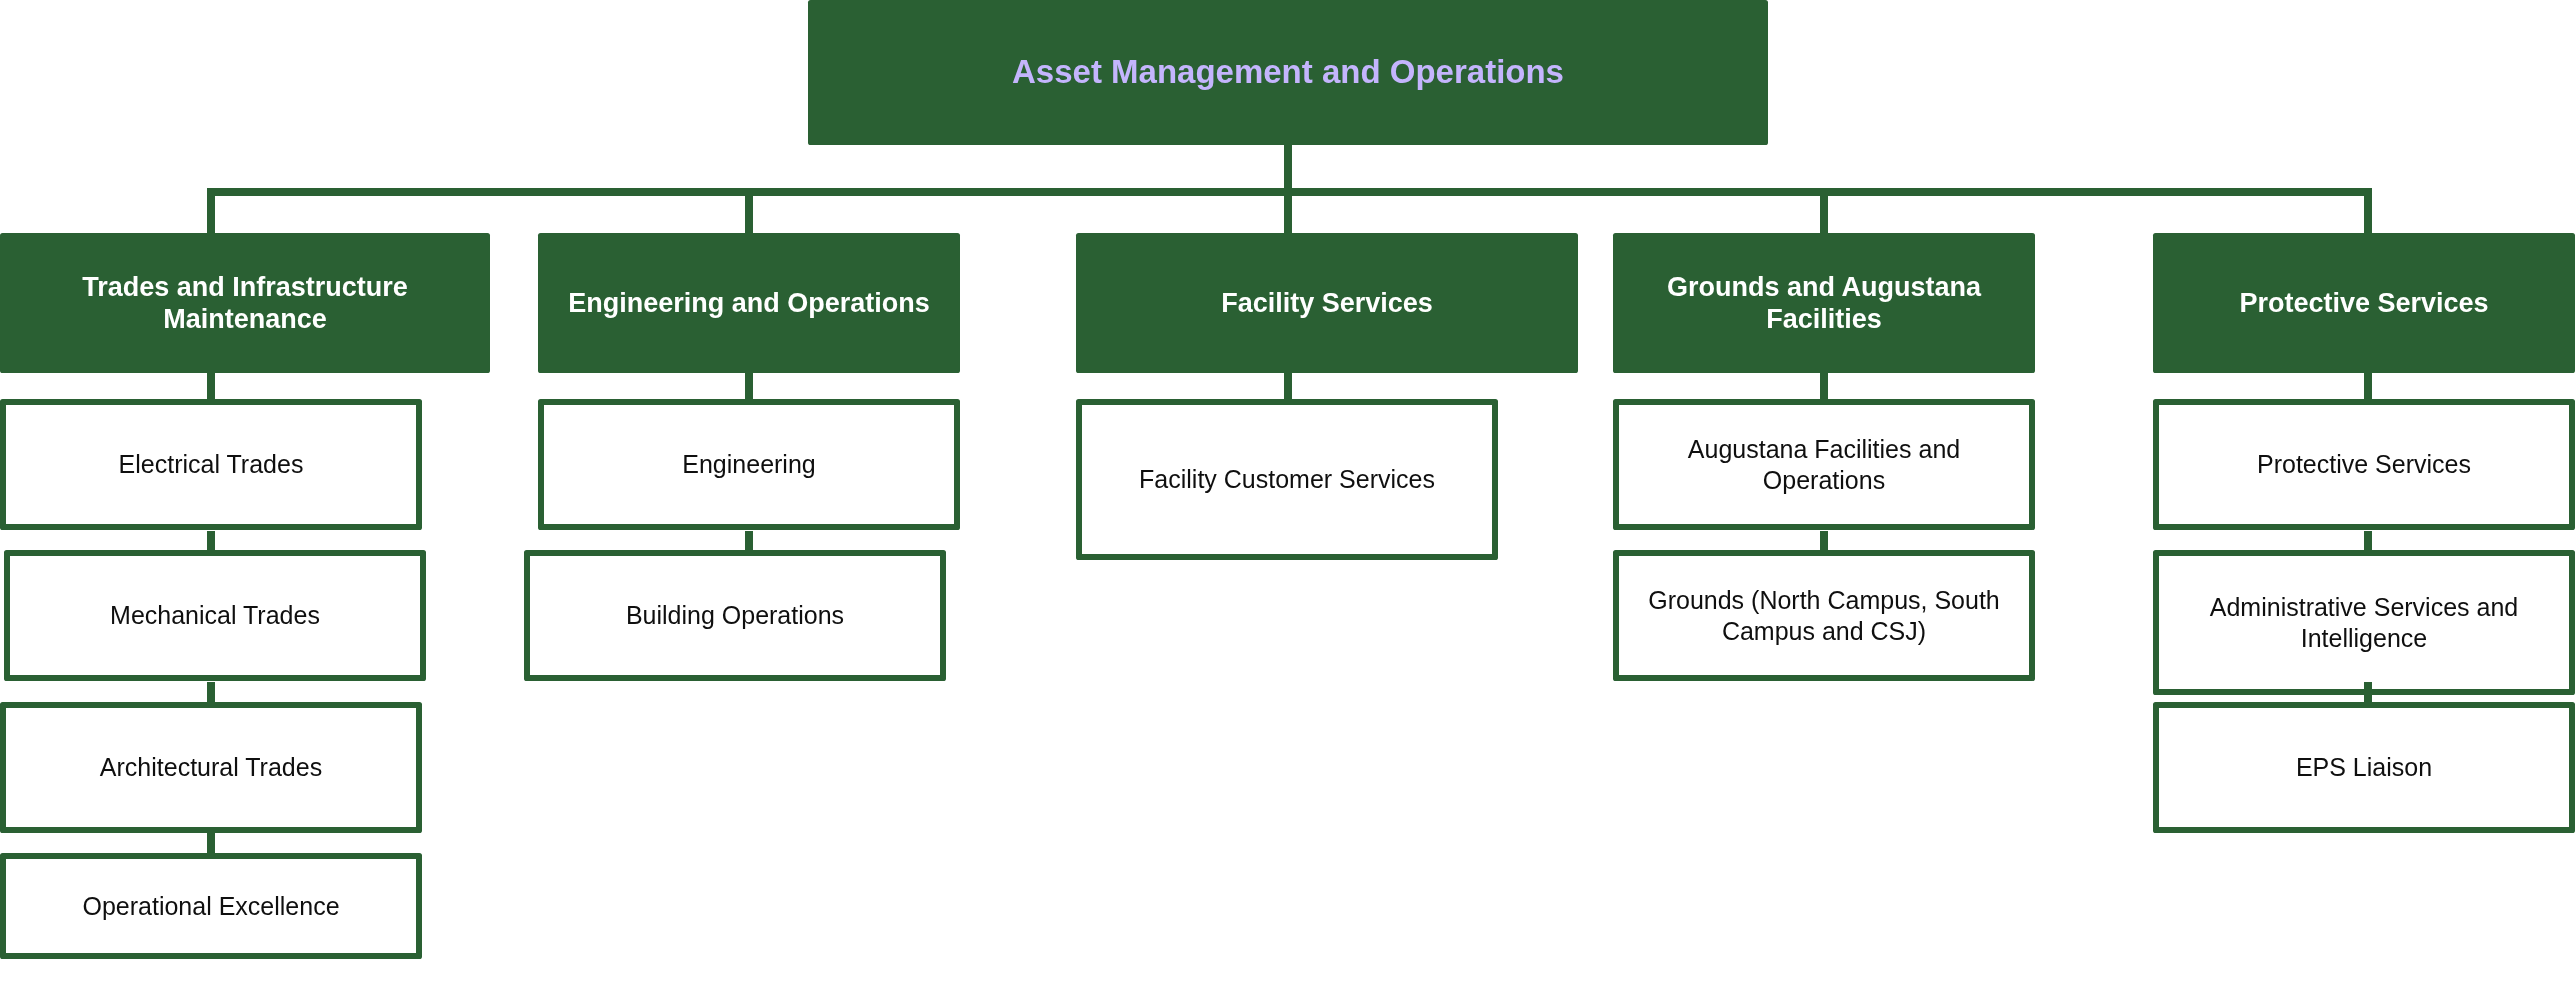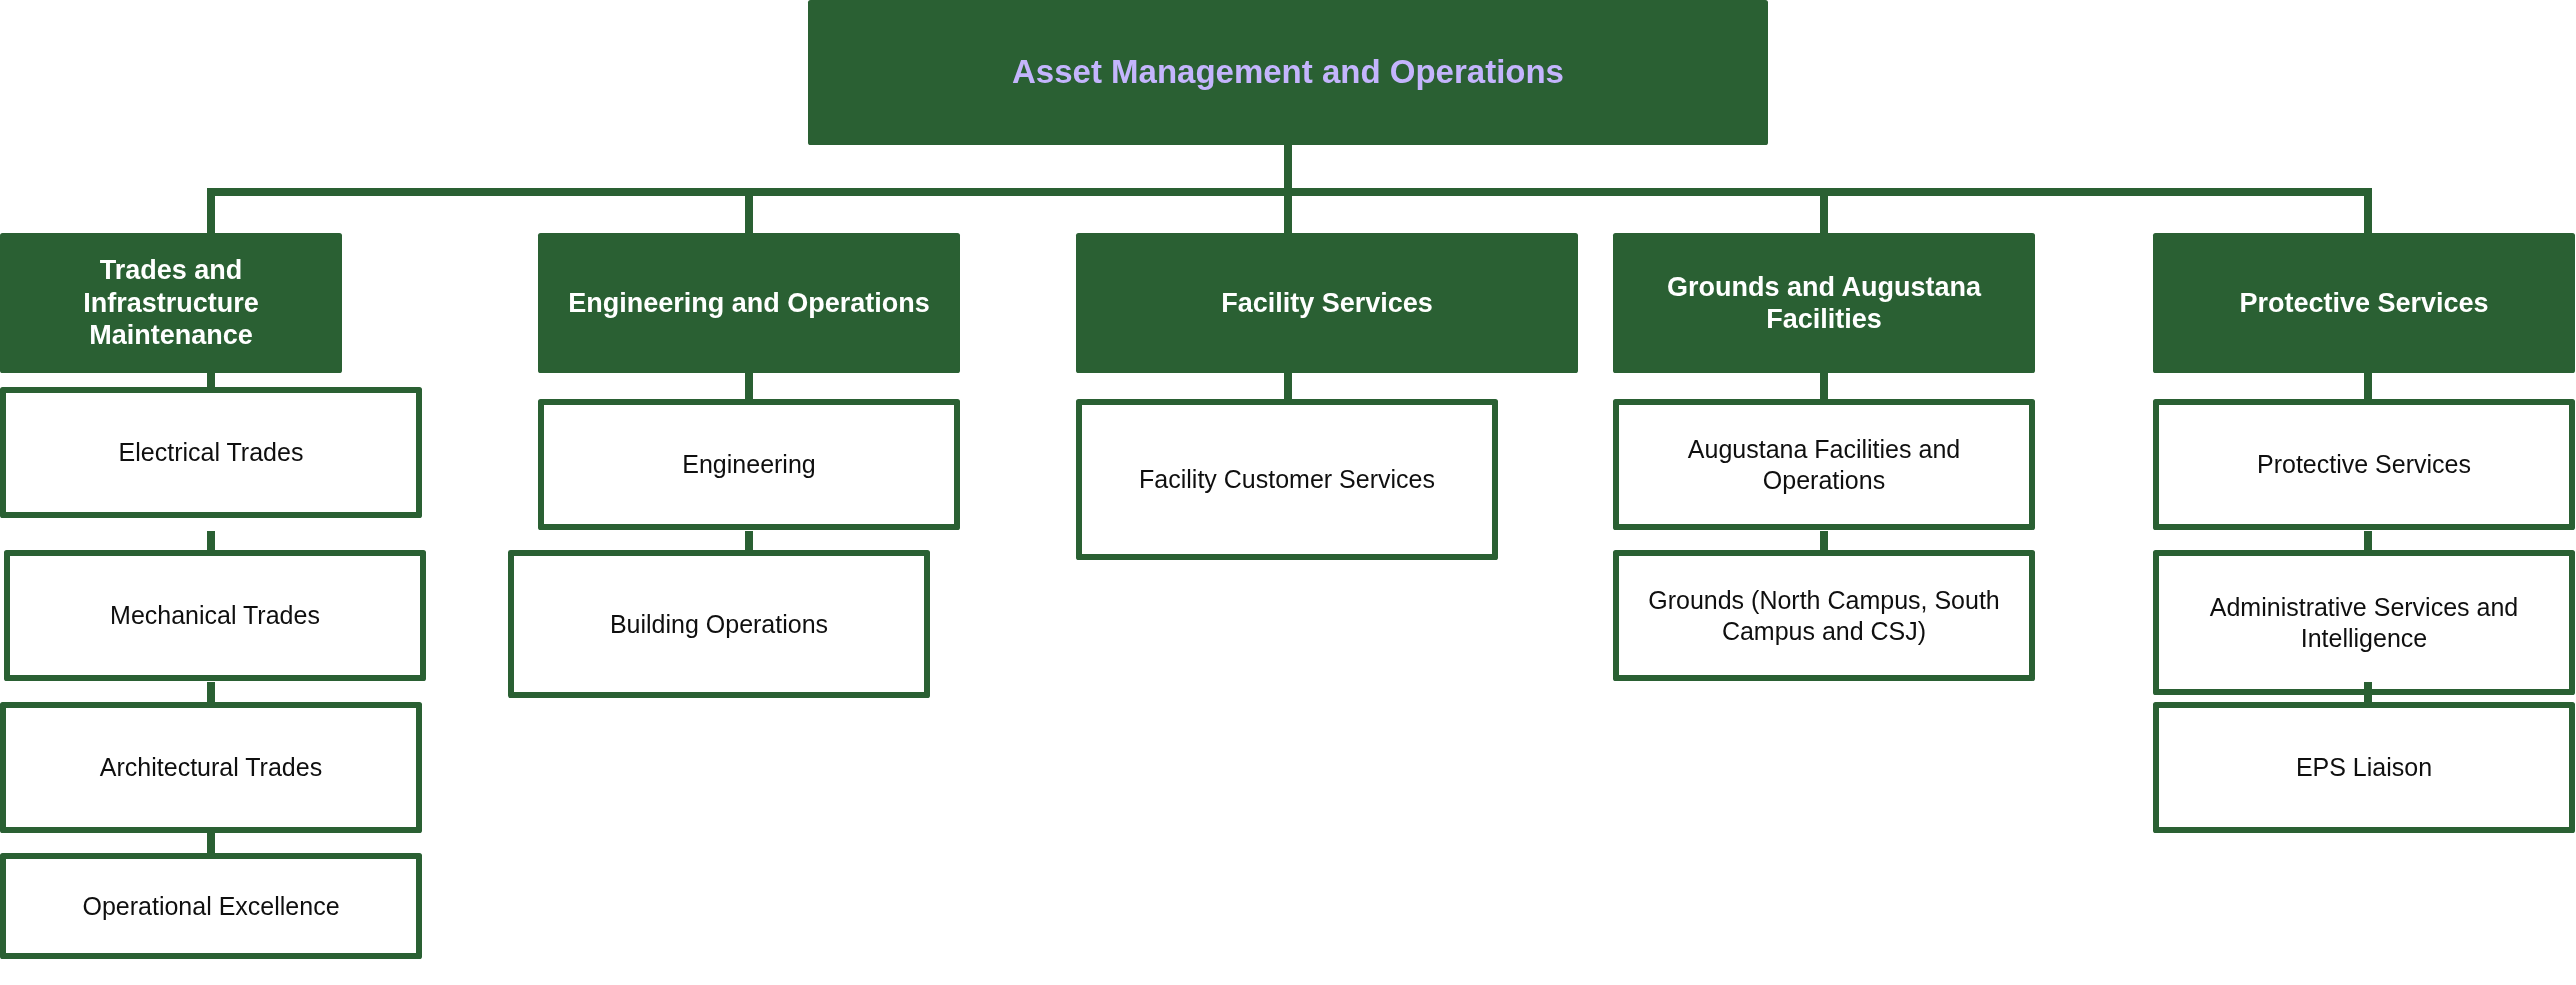--- a/index.html
+++ b/index.html
@@ -74,26 +74,26 @@
   <div class="connector v-line" style="left:1284px; top:145px; width:7.7px; height:48px;"></div>
 
   <div class="connector h-line" style="left:207px; top:188px; width:2165px; height:7.7px;"></div>
 
   <div class="connector v-line" style="left:207px; top:188px; width:7.7px; height:48px;"></div>
   <div class="connector v-line" style="left:745px; top:188px; width:7.7px; height:48px;"></div>
   <div class="connector v-line" style="left:1284px; top:188px; width:7.7px; height:48px;"></div>
   <div class="connector v-line" style="left:1820px; top:188px; width:7.7px; height:48px;"></div>
   <div class="connector v-line" style="left:2364px; top:188px; width:7.7px; height:48px;"></div>
 
-  <div class="node node-head" style="left:0px; top:233px; width:342px; height:140px;">
+  <div class="node node-head" style="left:0px; top:233px; width:490px; height:140px;">
     <span>Trades and Infrastructure Maintenance</span>
   </div>
 
   <div class="connector v-line" style="left:207px; top:373px; width:7.7px; height:27.5px;"></div>
-  <div class="node node-leaf" style="left:0px; top:387px; width:422px; height:131px;">
+  <div class="node node-leaf" style="left:0px; top:399px; width:422px; height:131px;">
     <span>Electrical Trades</span>
   </div>
 
   <div class="connector v-line" style="left:207px; top:531px; width:7.7px; height:21.5px;"></div>
   <div class="node node-leaf" style="left:4px; top:550px; width:422px; height:131px;">
     <span>Mechanical Trades</span>
   </div>
 
   <div class="connector v-line" style="left:207px; top:682px; width:7.7px; height:21.5px;"></div>
   <div class="node node-leaf" style="left:0px; top:702px; width:422px; height:131px;">
@@ -108,21 +108,21 @@
   <div class="node node-head" style="left:538px; top:233px; width:422px; height:140px;">
     <span>Engineering and Operations</span>
   </div>
 
   <div class="connector v-line" style="left:745px; top:373px; width:7.7px; height:27.5px;"></div>
   <div class="node node-leaf" style="left:538px; top:399px; width:422px; height:131px;">
     <span>Engineering</span>
   </div>
 
   <div class="connector v-line" style="left:745px; top:531px; width:7.7px; height:21.5px;"></div>
-  <div class="node node-leaf" style="left:508px; top:550px; width:422px; height:148px;">
+  <div class="node node-leaf" style="left:524px; top:550px; width:422px; height:131px;">
     <span>Building Operations</span>
   </div>
 
   <div class="node node-head" style="left:1076px; top:233px; width:502px; height:140px;">
     <span>Facility Services</span>
   </div>
 
   <div class="connector v-line" style="left:1284px; top:373px; width:7.7px; height:27.5px;"></div>
   <div class="node node-leaf" style="left:1076px; top:399px; width:422px; height:161px;">
     <span>Facility Customer Services</span>

